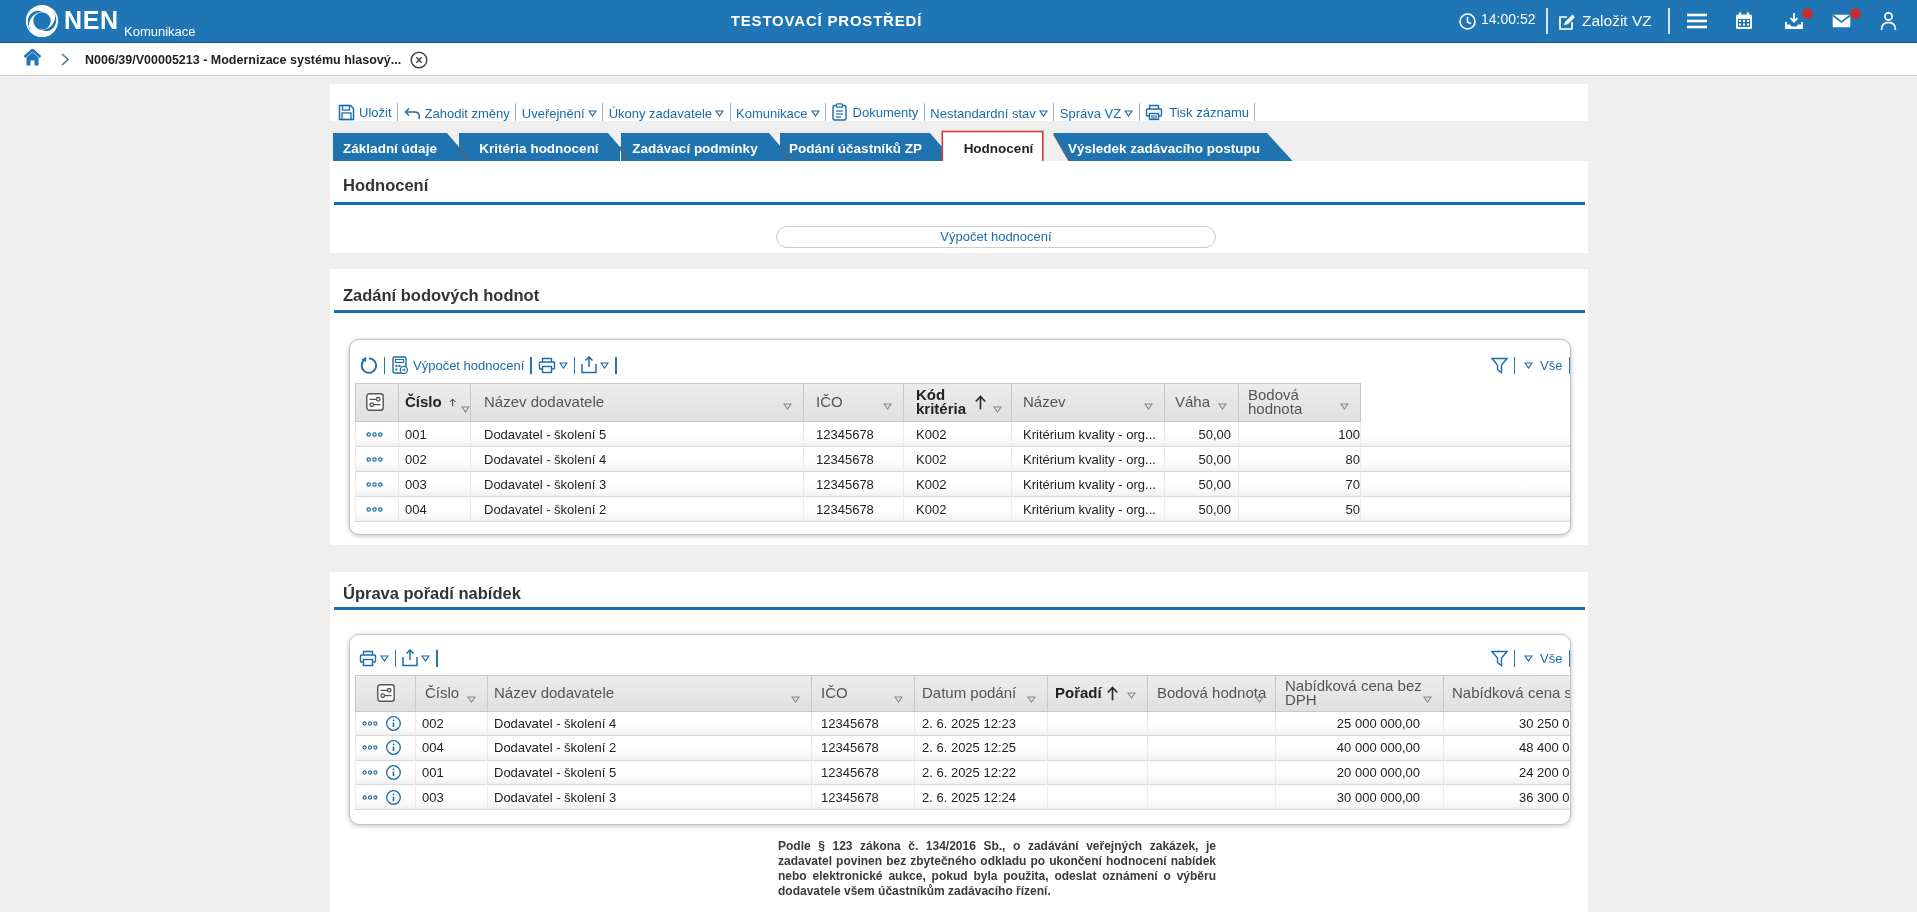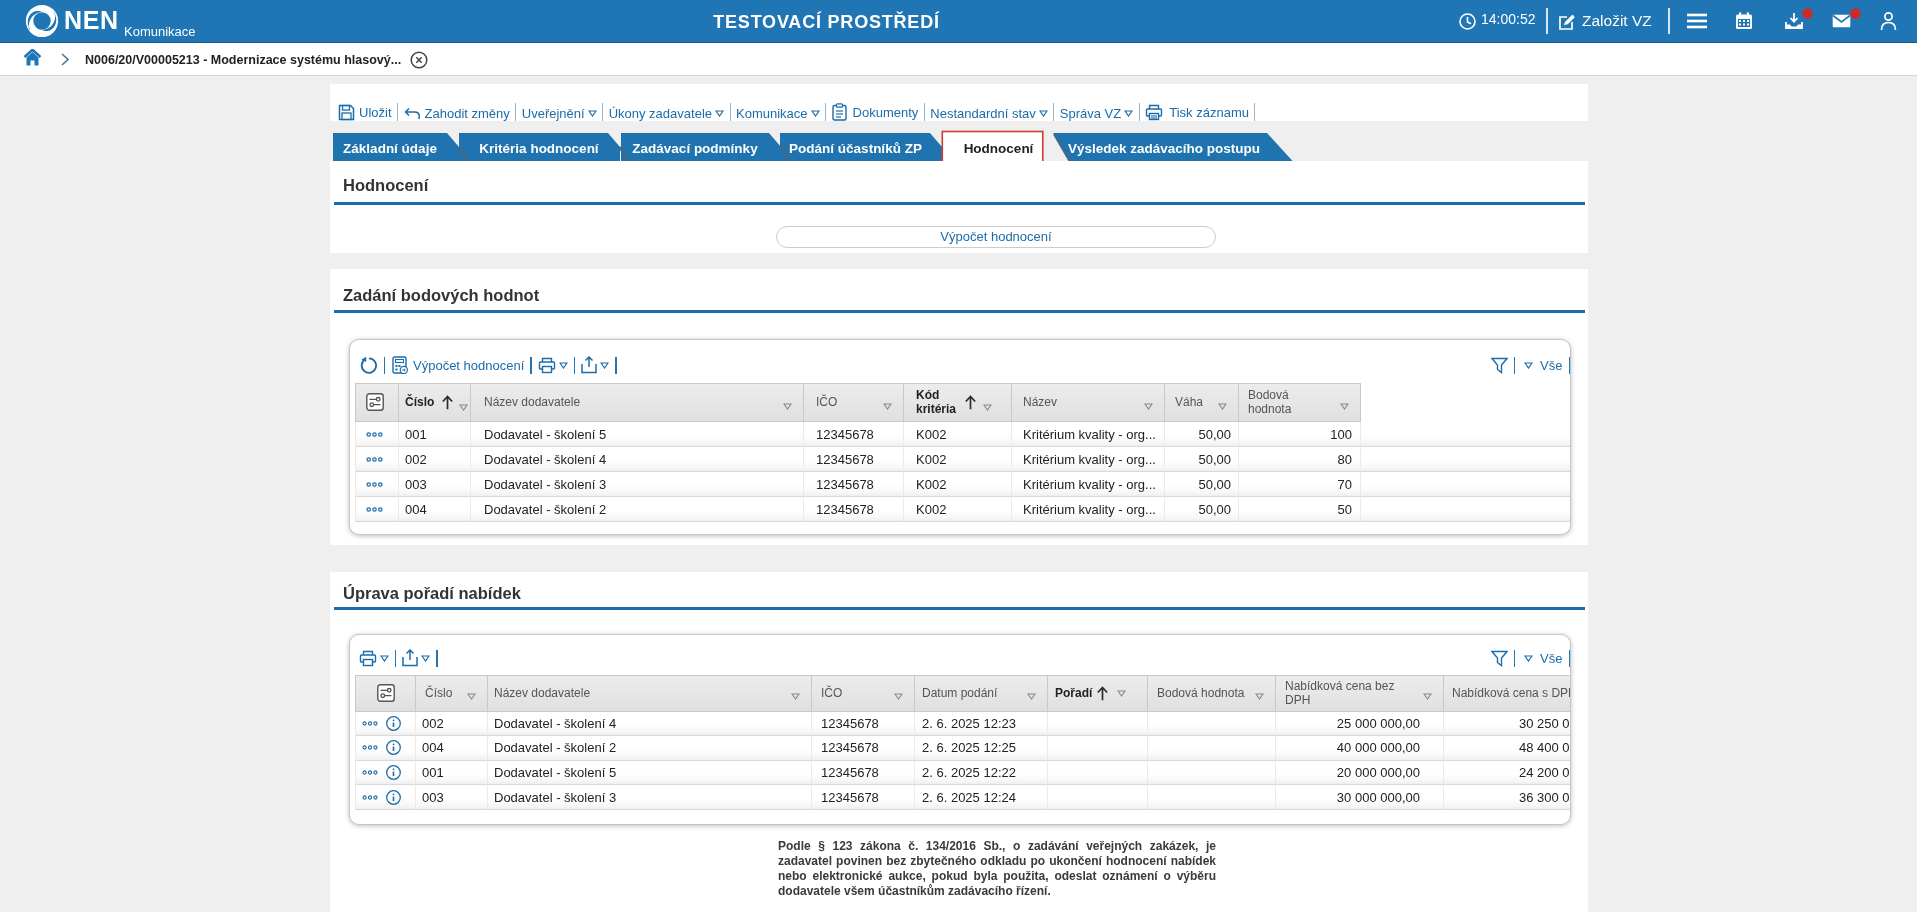--- a/index.html
+++ b/index.html
@@ -2,21 +2,21 @@
 <html><head>
 <meta charset="utf-8">
 <style>
 html,body{margin:0;padding:0}
 body{width:1917px;height:912px;background:#efefef;font-family:"Liberation Sans",sans-serif;overflow:hidden;position:relative}
 .abs{position:absolute}
 
 #hdr{left:0;top:0;width:1917px;height:42px;background:#2076b4;border-bottom:1px solid #14568a}
 #nen{left:64px;top:6px;color:#fff;font-size:25px;font-weight:bold;letter-spacing:0.6px}
 #zad{left:124px;top:24px;color:#fff;font-size:13px}
-#testp{left:0;top:12px;width:1653px;text-align:center;color:#fff;font-size:18px;font-weight:bold;letter-spacing:0.8px}
+#testp{left:0;top:12px;width:1653px;text-align:center;color:#fff;font-size:15px;font-weight:bold;letter-spacing:0.8px}
 #time{left:1481px;top:11px;color:#fff;font-size:14px}
 #zalvz{left:1582px;top:12px;color:#fff;font-size:15.5px;font-weight:normal}
 .hsep{width:1.5px;height:26px;background:#d6e5f0;top:8px}
 
 #bc{left:0;top:43px;width:1917px;height:32px;background:#fff;border-bottom:1px solid #d6d6d6}
 #bctitle{left:85px;top:53px;font-size:12.5px;font-weight:bold;color:#222}
 
 #tbblock{left:330px;top:84px;width:1258px;height:37px;background:#fff}
 .tbrow{display:flex;align-items:flex-end;position:absolute;left:8px;top:0;height:37px}
 .tbi{color:#1b6ca9;font-size:13px;white-space:nowrap;display:flex;align-items:center}
@@ -35,38 +35,38 @@
 
 .card{position:absolute;left:18.5px;width:1220px;background:#fff;border:1px solid #c5c5c5;border-radius:10px;box-shadow:0 1px 5px rgba(0,0,0,.25);overflow:hidden}
 #card1{top:70px;height:194px}
 #card2{top:62px;height:189px}
 .ctool{position:absolute;display:flex;align-items:center}
 .ctright{position:absolute;display:flex;align-items:center}
 .cti{color:#1b6ca9;font-size:13px;display:flex;align-items:center;white-space:nowrap}
 
 .tbl{position:absolute;left:5.5px}
 .trow{display:flex}
-.th{box-sizing:border-box;background:linear-gradient(180deg,#ececec,#e0e0e0);border-right:1px solid #c9c9c9;border-top:1px solid #c9c9c9;border-bottom:1px solid #c9c9c9;color:#555;font-size:12px;display:flex;align-items:center;position:relative}
+.th{box-sizing:border-box;background:linear-gradient(180deg,#ececec,#e0e0e0);border-right:1px solid #c9c9c9;border-top:1px solid #c9c9c9;border-bottom:1px solid #c9c9c9;color:#555;font-size:15px;display:flex;align-items:center;position:relative}
 .th.first{border-left:1px solid #c9c9c9}
 .thlbl{line-height:14px}
 .th .ftri{position:absolute;right:11px;bottom:8px}
 .th2 .ftri{bottom:auto;top:50%;margin-top:-4px}
 .thb{color:#222;font-weight:bold}
 .td{box-sizing:border-box;border-right:1px solid #ebebeb;border-bottom:1px solid #d9d9d9;font-size:13px;color:#222;display:flex;align-items:center;background:linear-gradient(180deg,#ffffff 55%,#f6f6f6 88%,#eeeeee);overflow:hidden;white-space:nowrap}
 .td.first{border-left:1px solid #ebebeb}
 .num{justify-content:flex-end}
 
 .t1c1{width:44px;justify-content:flex-start;padding-left:10px}
 .t1c2{width:72px;padding-left:6px}
 .t1c3{width:333px;padding-left:13px}
 .t1c4{width:100px;padding-left:12px}
 .t1c5{width:108px;padding-left:12px}
 .t1c6{width:153px;padding-left:11px}
 .t1c7{width:74px;padding-right:7px}
-.t1c8{width:122px;padding-right:8px}
+.t1c8{width:122px;padding-right:0}
 .t1c9{width:250px;padding-left:8px}
 
 .t2c1{width:61px;justify-content:flex-start;padding-left:6px}
 .th.t2c1{justify-content:center;padding-left:0}
 .t2c2{width:72px;padding-left:6px}
 .t2c3{width:324px;padding-left:6px}
 .t2c4{width:103px;padding-left:9px}
 .t2c5{width:133px;padding-left:7px}
 .t2c6{width:100px;padding-left:7px}
 .t2c7{width:128px;padding-left:9px}
@@ -148,21 +148,21 @@
   </svg>
 
 <div class="abs" id="bc"></div>
 <svg class="abs" style="left:24px;top:49px" width="17" height="17" viewBox="0 0 17 17">
     <path d="M0.5 8 L8.5 0.8 L16.5 8" fill="none" stroke="#2076b4" stroke-width="2.6"></path>
     <path d="M2.5 8.5 L8.5 3 L14.5 8.5 V16.5 H10.5 V11.5 H6.5 V16.5 H2.5 Z" fill="#2076b4"></path>
   </svg>
 <svg class="abs" style="left:61px;top:53px" width="8" height="13" viewBox="0 0 8 13">
     <path d="M1 1 L7 6.5 L1 12" fill="none" stroke="#56768c" stroke-width="1.6"></path>
   </svg>
-<div class="abs" id="bctitle">N006/20/V00005213 - Modernizace systému hlasový...</div>
+<div class="abs" id="bctitle">N006/39/V00005213 - Modernizace systému hlasový...</div>
 <svg class="abs" style="left:410px;top:51px" width="18" height="18" viewBox="0 0 18 18">
     <circle cx="9" cy="9" r="7.8" fill="none" stroke="#444" stroke-width="1.5"></circle>
     <path d="M6.3 6.3 L11.7 11.7 M11.7 6.3 L6.3 11.7" stroke="#444" stroke-width="1.5"></path>
   </svg>
 
 <div class="abs" id="tbblock">
   <div class="tbrow">
     <span class="tbi"><svg width="17" height="17" viewBox="0 0 17 17" style="margin-right:4px">
           <path d="M1.5 1.5 H12.5 L15.5 4.5 V15.5 H1.5 Z" fill="none" stroke="#1b6ca9" stroke-width="1.5"></path>
           <rect x="4.5" y="1.5" width="7" height="4.5" fill="none" stroke="#1b6ca9" stroke-width="1.3"></rect>

